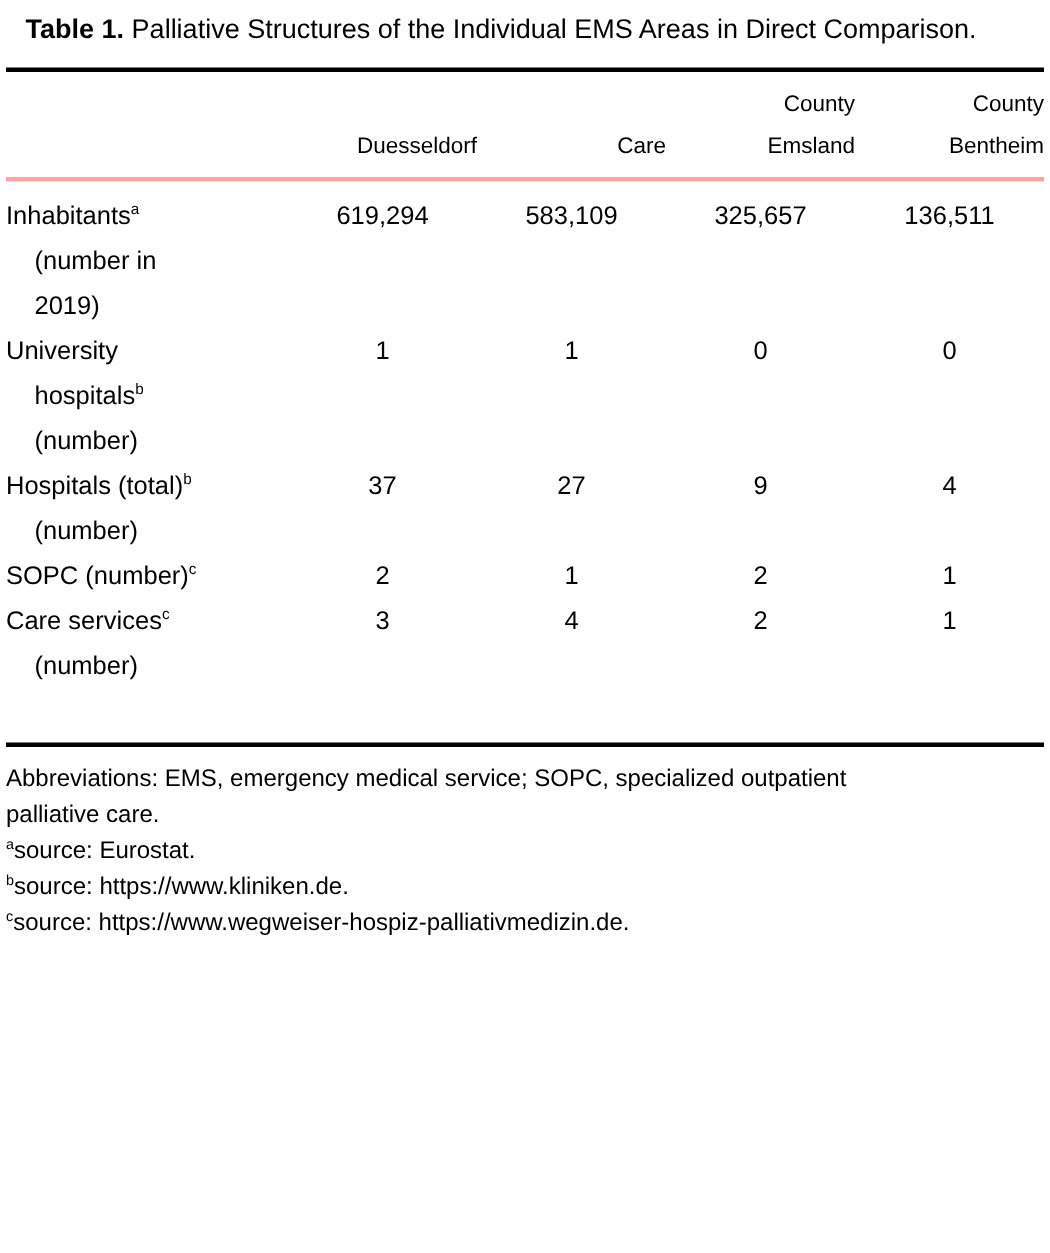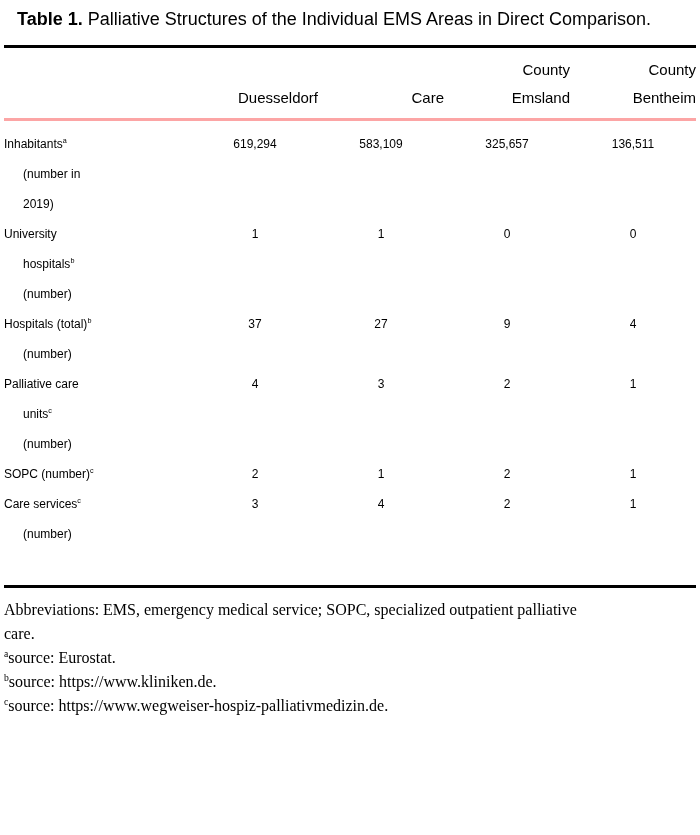--- a/index.html
+++ b/index.html
@@ -38,21 +38,21 @@
     font-size: 15px;
     line-height: 28px;
     vertical-align: bottom;
     text-align: right;
     padding: 8px 0 6px 0;
     border-bottom: 3px solid #fca5a5;
   }
   th .narrow { display: inline-block; max-width: 92px; }
 
   td {
-    font-size: 12px;
+    font-size: 17px;
     line-height: 30px;
     vertical-align: top;
   }
   td.label {
     text-align: left;
     white-space: pre-line;       
     padding-left: 19px;
     text-indent: -19px;          
     padding-right: 8px;
   }
@@ -64,21 +64,20 @@
     font-size: 0.6em;
     vertical-align: super;
     line-height: 0;
   }
 
   
   .footnotes {
     margin-top: 10px;
     font-size: 16px;
     line-height: 24px;
-    font-family: Liberation Serif, serif;
   }
   .fn-abbr { max-width: 600px; }
 </style>
 </head>
 <body>
 
 <p class="caption">
   <b>Table 1.</b>
   <span>Palliative Structures of the Individual EMS Areas in Direct Comparison.</span>
 </p>
@@ -121,29 +120,20 @@
     </tr>
     <tr>
       <td class="label"><span>Hospitals (total)</span><sup>b</sup><span>
 (number)</span></td>
       <td class="val">37</td>
       <td class="val">27</td>
       <td class="val">9</td>
       <td class="val">4</td>
     </tr>
     <tr>
-      <td class="label"><span>Palliative care
-units</span><sup>c</sup><span>
-(number)</span></td>
-      <td class="val">4</td>
-      <td class="val">3</td>
-      <td class="val">2</td>
-      <td class="val">1</td>
-    </tr>
-    <tr>
       <td class="label"><span>SOPC (number)</span><sup>c</sup><span></span></td>
       <td class="val">2</td>
       <td class="val">1</td>
       <td class="val">2</td>
       <td class="val">1</td>
     </tr>
     <tr>
       <td class="label"><span>Care services</span><sup>c</sup><span>
 (number)</span></td>
       <td class="val">3</td>

